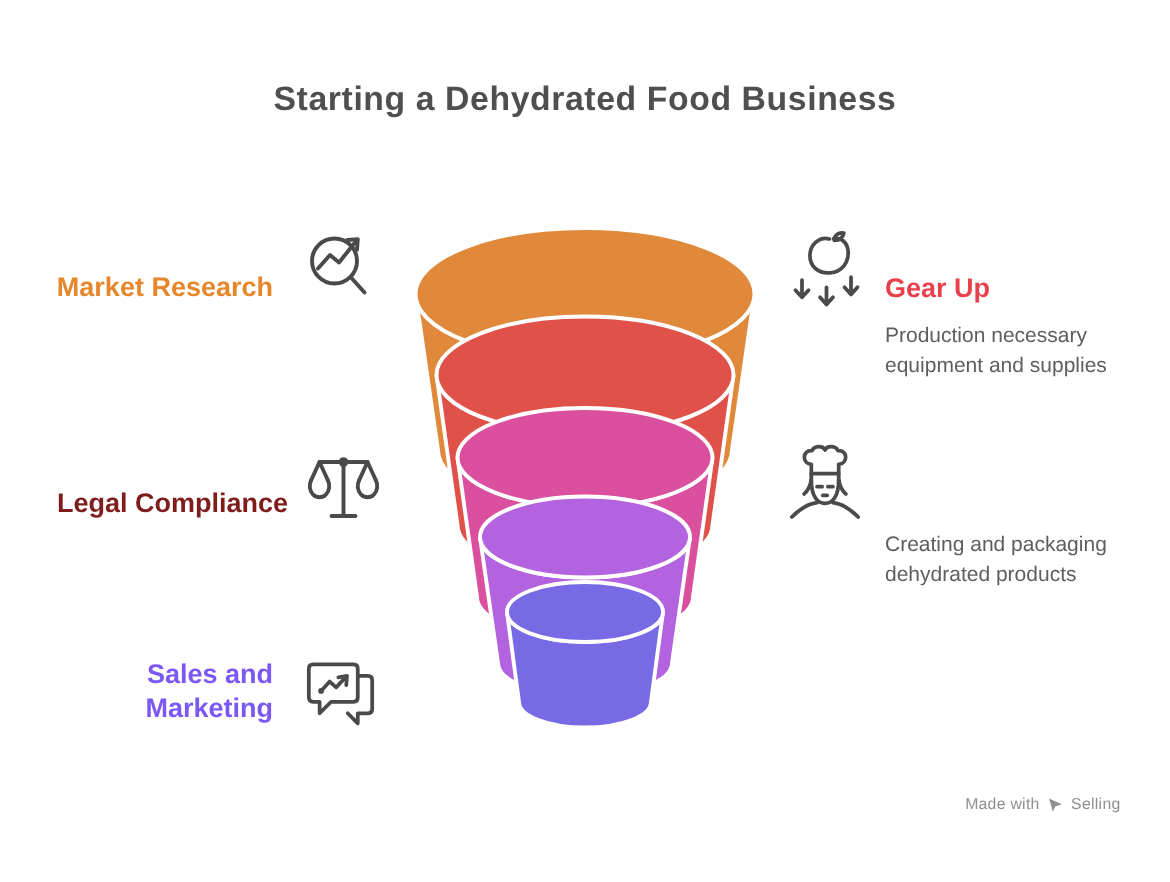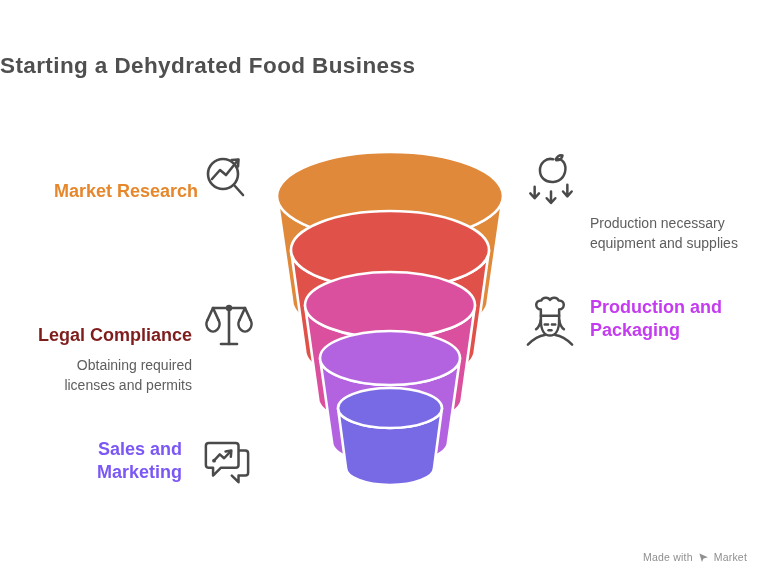--- a/index.html
+++ b/index.html
@@ -1,21 +1,21 @@
 <!DOCTYPE html>
 <html><head>
 <meta charset="utf-8">
 <style>
   html,body{margin:0;padding:0;}
   body{font-family:"Liberation Sans", sans-serif; background:#ffffff;}
   .canvas{position:relative; width:780px; height:588px; background:#ffffff; overflow:hidden;}
 
   .page-title{
     position:absolute; left:0; top:53px; width:780px;
-    font-size:22.5px; font-weight:700;
+    text-align:center; font-size:22.5px; font-weight:700;
     letter-spacing:0.4px; color:#4F4F4F;
   }
 
   .heading{
     position:absolute; font-size:18px; font-weight:700;
     line-height:23px; white-space:pre-line;
   }
   .desc{
     position:absolute; font-size:14px; color:#5E5E5E;
     line-height:20px; white-space:pre-line;
@@ -23,21 +23,21 @@
   .align-r{text-align:right;}
   .align-l{text-align:left;}
 
   .icon{position:absolute;}
   .icon svg{display:block;}
   .stroke{fill:none; stroke:#4A4A4A; stroke-width:2.6; stroke-linecap:round; stroke-linejoin:round;}
   .stroke-fill{fill:#4A4A4A; stroke:none;}
   .white-fill{fill:#ffffff; stroke:#4A4A4A; stroke-width:2.6; stroke-linejoin:round;}
 
   
-  .mr-heading{left:16px; top:180px; width:182px;}
+  .mr-heading{left:0; top:180px; width:182px;}
   .mr-desc{left:10px; top:213px; width:182px;}
   .lc-heading{left:10px; top:324px; width:182px;}
   .lc-desc{left:10px; top:355px; width:182px;}
   .sm-heading{left:30px; top:438px; width:152px;}
   .sm-desc{left:10px; top:493px; width:182px;}
   
   .gu-heading{left:590px; top:181px; width:180px;}
   .gu-desc{left:590px; top:213px; width:180px;}
   .pp-heading{left:590px; top:296px; width:185px;}
   .pp-desc{left:590px; top:352px; width:185px;}
@@ -45,21 +45,21 @@
   .icon-magnifier{left:202px; top:149px;}
   .icon-scales{left:205px; top:300px;}
   .icon-chat{left:203px; top:438px;}
   .icon-fruit{left:526px; top:152px;}
   .icon-chef{left:525px; top:296px;}
 
   .funnel{position:absolute; left:270px; top:150px;}
   .funnel path, .funnel ellipse{stroke:#ffffff; stroke-width:2.6;}
 
   .footer{
-    position:absolute; right:33px; top:551px;
+    position:absolute; right:33px; top:530px;
     display:flex; align-items:center; gap:5px;
     font-size:10.5px; color:#8F8F8F; letter-spacing:0.2px;
   }
   .footer svg{display:block;}
 </style>
 </head>
 <body>
 
 <div class="canvas">
 
@@ -106,22 +106,20 @@
       <path class="stroke" d="M 8 8 L 40 8"></path>
       <path class="stroke" d="M 24 11 L 24 44"></path>
       <path class="stroke" d="M 16 44 L 32 44"></path>
       <path class="stroke" d="M 8 8 L 2.5 20 M 8 8 L 13.5 20"></path>
       <path class="stroke" d="M 2.5 20 A 6.5 7.5 0 1 0 13.5 20"></path>
       <path class="stroke" d="M 40 8 L 34.5 20 M 40 8 L 45.5 20"></path>
       <path class="stroke" d="M 34.5 20 A 6.5 7.5 0 1 0 45.5 20"></path>
     </svg>
   </div>
   <div class="heading align-r lc-heading" style="color: #7f1d1d;">Legal Compliance</div>
-  <div class="desc align-r lc-desc">Obtaining required
-licenses and permits</div>
 
   <div class="icon icon-chat">
     <svg width="48" height="52" viewBox="0 0 50 54">
       <path class="stroke" d="M 13 13 L 44 13 Q 47 13 47 16 L 47 36 Q 47 39 44 39 L 37 39 L 37 46 L 30 39"></path>
       <path class="white-fill" d="M 6 5 L 34 5 Q 37 5 37 8 L 37 28 Q 37 31 34 31 L 18.5 31 L 10.5 39 L 10.5 31 L 6 31 Q 3 31 3 28 L 3 8 Q 3 5 6 5 Z"></path>
       <circle class="stroke-fill" cx="11.5" cy="23.5" r="2"></circle>
       <path class="stroke" d="M 11.5 23.5 L 17.5 17 L 22 21 L 29 13.5"></path>
       <path class="stroke" d="M 23.5 14 L 29.5 13 L 29 19.5"></path>
     </svg>
   </div>
@@ -130,40 +128,41 @@
 
   <div class="icon icon-fruit">
     <svg width="50" height="54" viewBox="0 0 52 56">
       <path class="stroke" d="M 31 7.5 C 36 6 40.5 10 41 16 C 41.5 24 36.5 30.5 28.5 31 C 20 31.5 14.5 26.5 14.5 19 C 14.5 11.5 21 5.5 28 7.5"></path>
       <path class="stroke" d="M 31 7.5 Q 33.5 2.5 38 3.5 Q 37 8.5 31.5 8.5"></path>
       <path class="stroke" d="M 9 36 L 9 47 M 4.5 43 L 9 48 L 13.5 43"></path>
       <path class="stroke" d="M 26 41 L 26 52 M 21.5 48 L 26 53 L 30.5 48"></path>
       <path class="stroke" d="M 43 34 L 43 45 M 38.5 41 L 43 46 L 47.5 41"></path>
     </svg>
   </div>
+  <div class="heading align-l gu-heading" style="color: rgb(232, 65, 76);">Gear Up</div>
   <div class="desc align-l gu-desc">Production necessary
 equipment and supplies</div>
 
   <div class="icon icon-chef">
     <svg width="50" height="56" viewBox="0 0 52 58">
       <path class="stroke" d="M 16.5 25 L 16.5 14 C 10 13.5 10 4 17 4.5 C 18.5 0.8 24.5 0.8 26 4 C 27.5 0.8 33.5 0.8 35 4.5 C 42 4 42 13.5 35.5 14 L 35.5 25"></path>
       <path class="stroke" d="M 16.5 20.5 L 35.5 20.5"></path>
       <path class="stroke" d="M 16.5 25 C 16.5 36.5 21 41 26 41 C 31 41 35.5 36.5 35.5 25"></path>
       <path class="stroke" d="M 16.5 25 C 15.5 30 13.5 33 11.5 34.5"></path>
       <path class="stroke" d="M 35.5 25 C 36.5 30 38.5 33 40.5 34.5"></path>
       <path class="stroke" d="M 20.5 29.5 L 24 29.5 M 28 29.5 L 31.5 29.5"></path>
       <path class="stroke" d="M 24.5 35.5 L 27.5 35.5"></path>
       <path class="stroke" d="M 3 50.5 C 10 43.5 16 41 20.5 40.5"></path>
       <path class="stroke" d="M 49 50.5 C 42 43.5 36 41 31.5 40.5"></path>
     </svg>
   </div>
-  <div class="heading align-l pp-heading" style="color: rgb(196, 59, 240);">Production and
-Packaging</div>
+  <div class="desc align-l pp-desc">Creating and packaging
+dehydrated products</div>
 
   <div class="footer">
     <span>Made with</span>
     <svg width="11" height="11" viewBox="0 0 12 12">
       <path d="M 1.5 1.5 L 10.8 5.6 L 6 7.2 L 4.3 11 Z" fill="#8F8F8F"></path>
     </svg>
-    <span>Market</span>
+    <span>Selling</span>
   </div>
 
 </div>
 
 </body></html>

